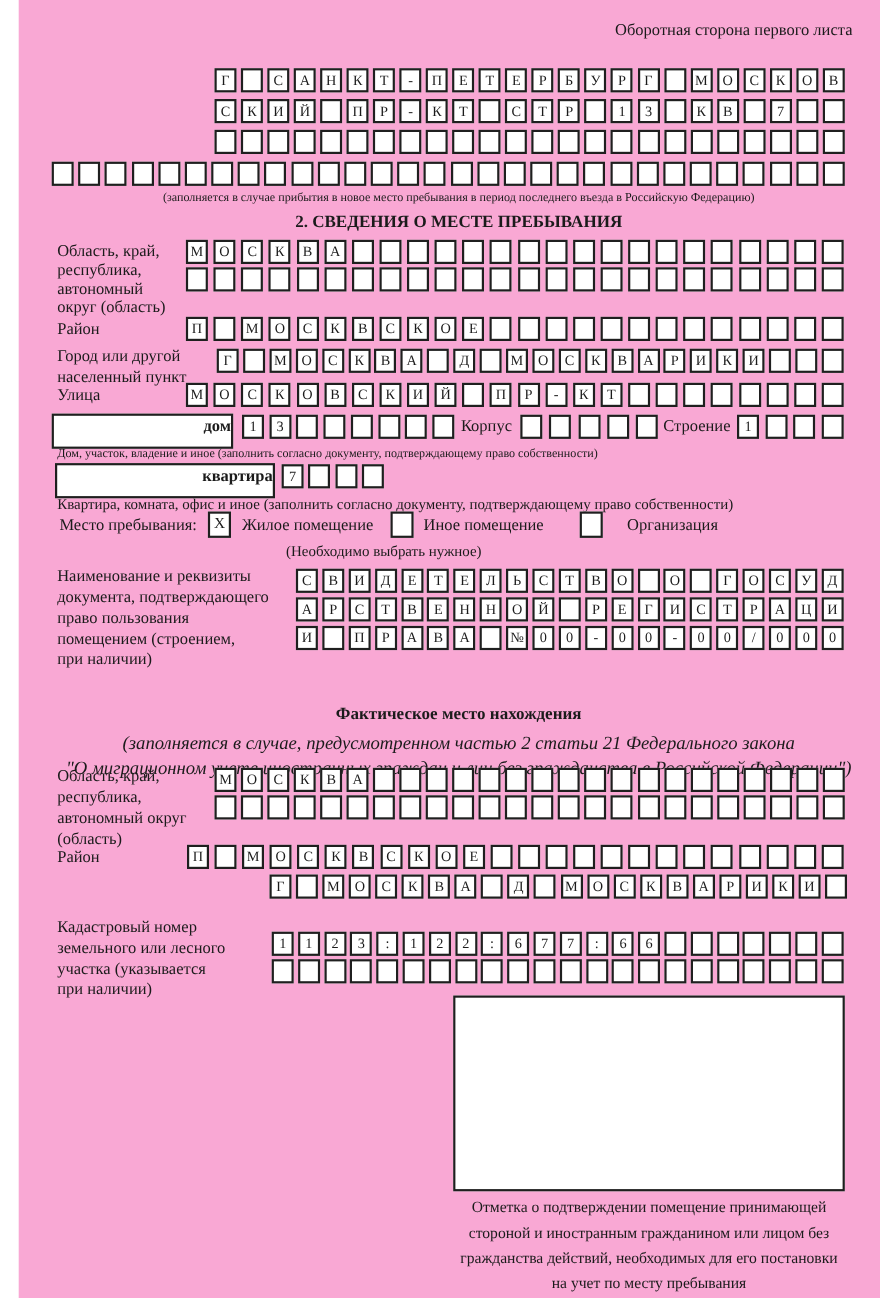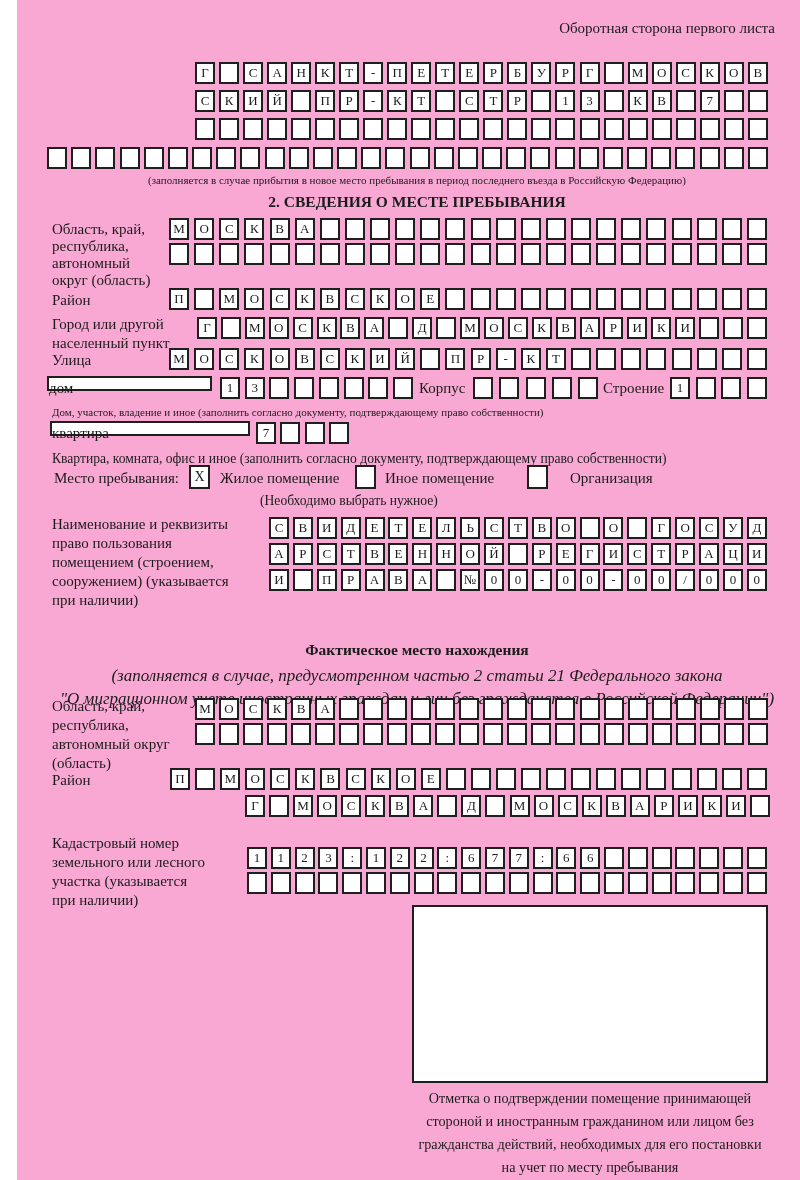--- a/index.html
+++ b/index.html
@@ -5,22 +5,22 @@
   html,body{margin:0;padding:0;background:#fff;}
   .page{position:relative;width:800px;height:1180px;background:#f9a8d4;
         font-family:"Liberation Serif","DejaVu Serif",serif;color:#1b1b1b;overflow:hidden;margin-left:17px;}
   .abs{position:absolute;}
   .lbl{font-size:15px;line-height:20px;}
   .lh17{line-height:17px;}
   .lh19{line-height:19px;}
   .cells{position:absolute;display:flex;justify-content:space-between;}
   .cell{width:20px;height:22px;border:2px solid #1f1f1f;box-sizing:border-box;
         font-size:13px;line-height:18px;text-align:center;flex:0 0 auto;background:#fff;}
-  .boxlabel{position:absolute;border:2px solid #1f1f1f;box-sizing:border-box;height:15px;
-        text-align:left;font-size:15px;line-height:20px;background:#fff;}
+  .boxlabel{position:absolute;border:2px solid #1f1f1f;box-sizing:border-box;height:32px;
+        text-align:right;font-size:15px;line-height:20px;background:#fff;font-weight:bold;}
   .chk{position:absolute;width:21px;height:24px;border:2px solid #1f1f1f;box-sizing:border-box;
         font-size:14px;line-height:20px;text-align:center;background:#fff;}
   .caption{font-size:11px;line-height:17px;}
   .center{width:800px;left:0;text-align:center;}
   .bold{font-weight:bold;}
   .bigbox{position:absolute;border:2px solid #1f1f1f;box-sizing:border-box;background:#fff;}
 </style>
 </head>
 <body>
 
@@ -329,23 +329,23 @@
   <div class="chk" style="left:172px;top:465px;">X</div>
   <div class="abs lbl" style="left:203px;top:468px;">Жилое помещение</div>
   <div class="chk" style="left:338px;top:465px;"></div>
   <div class="abs lbl" style="left:368px;top:468px;">Иное помещение</div>
   <div class="chk" style="left:510px;top:465px;"></div>
   <div class="abs lbl" style="left:553px;top:468px;">Организация</div>
   <div class="abs caption" style="left:243px;top:492px;font-size:13.6px;">(Необходимо выбрать нужное)</div>
 
   <div class="abs lbl lh19" style="left:35px;top:515px;width:215px;">
       <div>Наименование и реквизиты</div>
+      <div>документа, подтверждающего</div>
       <div>право пользования</div>
       <div>помещением (строением,</div>
-      <div>сооружением) (указывается</div>
       <div>при наличии)</div>
     </div>
   <div class="cells" style="left:252px;top:517px;width:498px;">
       <div class="cell">С</div>
       <div class="cell">В</div>
       <div class="cell">И</div>
       <div class="cell">Д</div>
       <div class="cell">Е</div>
       <div class="cell">Т</div>
       <div class="cell">Е</div>

